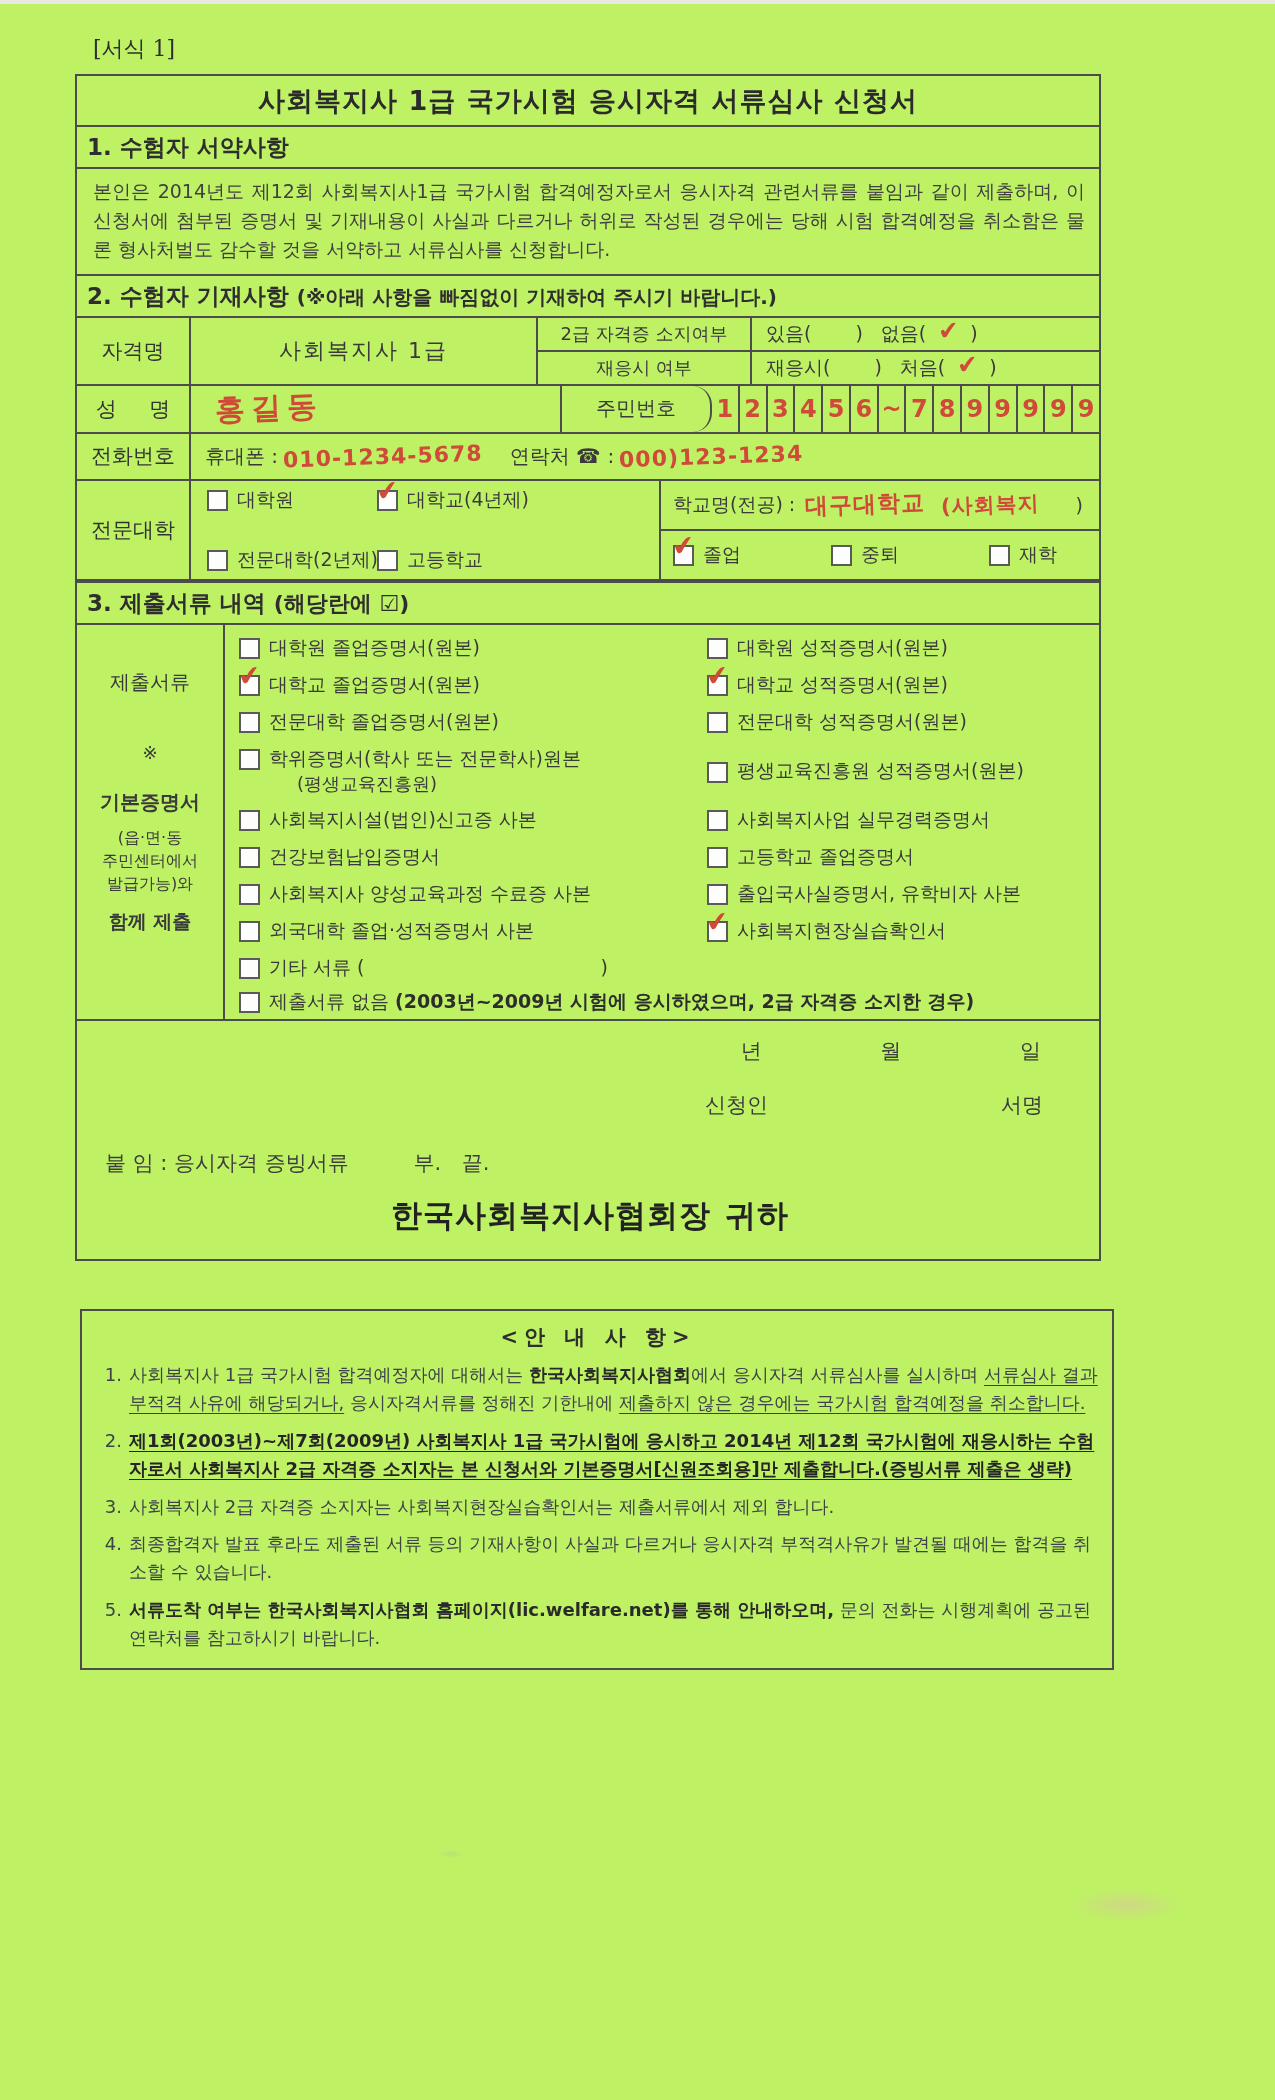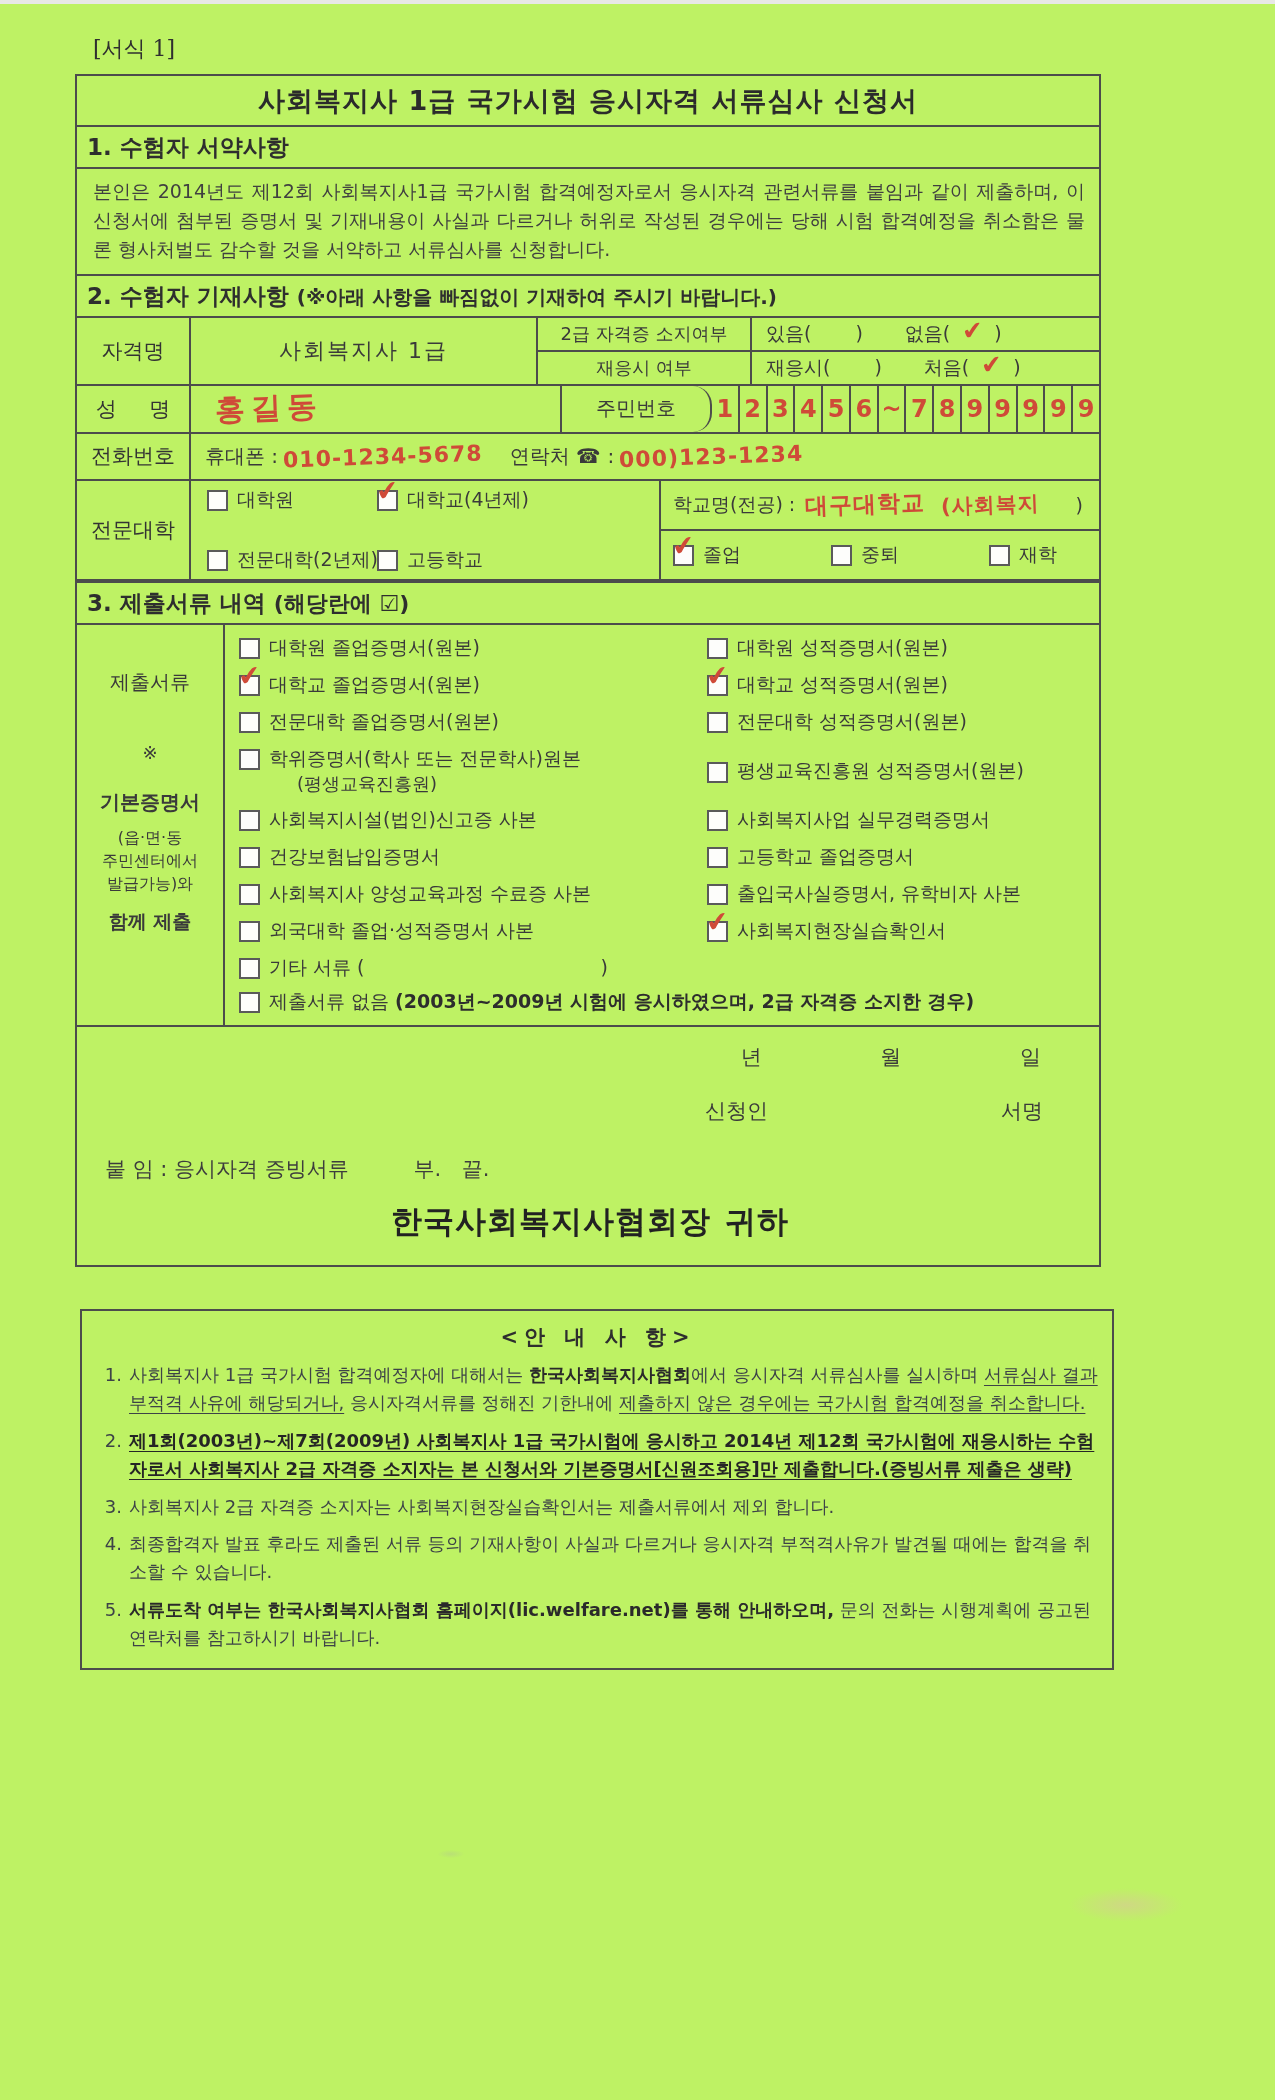--- a/index.html
+++ b/index.html
@@ -19,21 +19,21 @@
   
   .t-row{display:flex;border-bottom:2px solid #4c4c4c;align-items:stretch;}
   .t-row:last-child{border-bottom:none;}
   .cell{display:flex;align-items:center;}
   .lblcol{width:112px;flex:none;border-right:2px solid #4c4c4c;justify-content:center;font-size:21px;color:#333;}
   .qualval{width:345px;flex:none;border-right:2px solid #4c4c4c;justify-content:center;font-size:22px;letter-spacing:2px;}
   .stack{flex:1;display:flex;flex-direction:column;border-radius:31px;}
   .stack .half{flex:1;display:flex;}
   .stack .half.first{border-bottom:2px solid #4c4c4c;}
   .sublbl{width:212px;flex:none;border-right:2px solid #4c4c4c;display:flex;align-items:center;justify-content:center;font-size:18px;}
-  .subval{flex:1;display:flex;align-items:center;padding-left:14px;font-size:19px;gap:42px;}
+  .subval{flex:1;display:flex;align-items:center;padding-left:14px;font-size:19px;gap:18px;}
   .popt{white-space:nowrap;}
   .pgap{display:inline-block;width:44px;text-align:center;}
   .chk2{color:#cf4a38;font-size:25px;font-weight:bold;display:inline-block;transform:rotate(-5deg);
         position:relative;top:-1px;line-height:0;}
   .rowA{height:66px;}
   .rowB{height:46px;}
   .rowC{height:45px;}
   .rowD{height:98px;}
   .nameval{width:345px;flex:none;border-right:2px solid #4c4c4c;padding-left:24px;}
   .rrnlbl{width:148px;flex:none;border-right:2px solid #4c4c4c;justify-content:center;font-size:20px;border-radius:19px;}
@@ -58,21 +58,21 @@
   .cbitem{display:flex;align-items:flex-start;white-space:nowrap;}
   .cbitem .cb{margin-top:3px;}
   
   .docsbody{display:flex;border-bottom:2px solid #4c4c4c;}
   .sidecol{width:146px;flex:none;border-right:2px solid #4c4c4c;text-align:center;padding-top:44px;font-size:19px;}
   .sidecol .l0{font-size:20px;margin-bottom:46px;}
   .sidecol .l1{font-size:18px;margin-bottom:26px;}
   .sidecol .l2{font-weight:bold;font-size:20px;margin-bottom:10px;}
   .sidecol .sm{font-size:16px;line-height:1.45;}
   .sidecol .l6{font-weight:bold;font-size:19px;margin-top:14px;}
-  .docmain{flex:1;padding:10px 10px 8px 14px;font-size:19px;}
+  .docmain{flex:1;padding:10px 10px 2px 14px;font-size:19px;}
   .dpair{display:flex;margin-bottom:11px;}
   .dpair .lft{width:468px;flex:none;}
   .dpair .rgt{flex:1;}
   .twoline .sub{display:block;margin-left:28px;font-size:18px;}
   .etcgap{display:inline-block;width:236px;}
   .nonote{font-weight:bold;color:#2d2d2d;}
   
   .sigblock{padding:16px 24px 14px 28px;}
   .sigdate{text-align:right;font-size:21px;padding-right:34px;}
   .sigdate span{margin-left:112px;}

